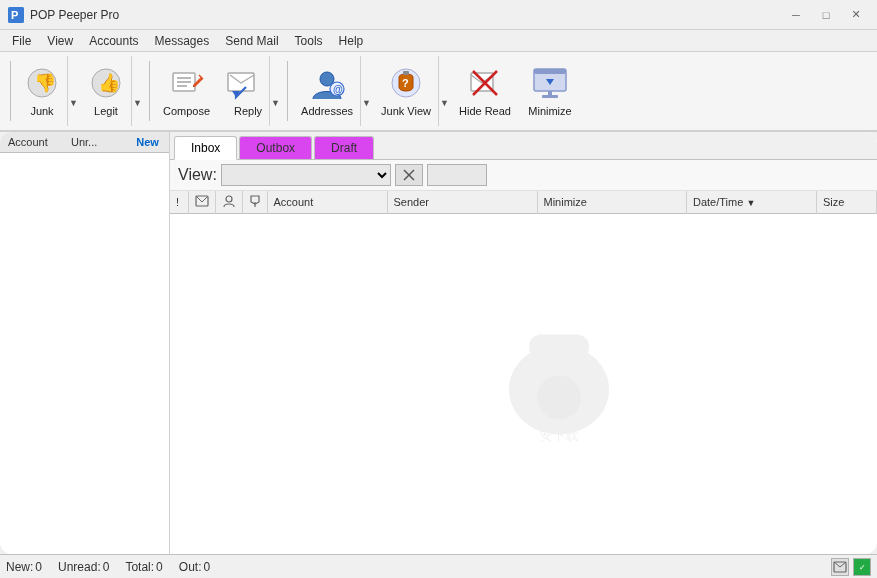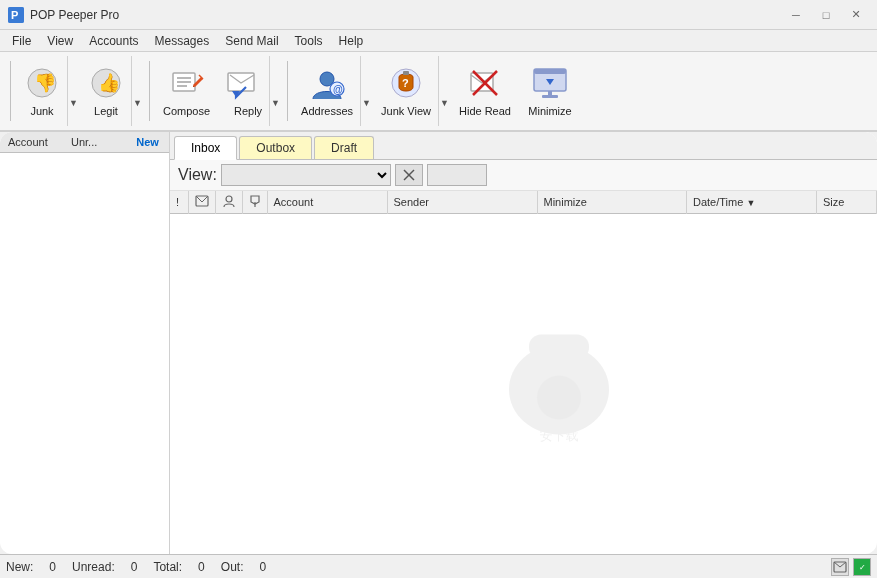--- a/index.html
+++ b/index.html
@@ -174,21 +174,21 @@
       background: #f0f0f0;
       border-bottom: 1px solid #c0c0c0;
       padding: 4px 4px 0 4px;
       gap: 2px;
     }
     .tab {
       padding: 4px 16px;
       cursor: pointer;
       border: 1px solid #c0c0c0;
       border-bottom: none;
-      background: #fef9c3;
+      background: #d946ef;
       border-radius: 3px 3px 0 0;
       font-size: 12px;
       color: #333;
     }
     .tab.active {
       background: white;
       border-bottom: 1px solid white;
       margin-bottom: -1px;
       color: #000;
     }
@@ -288,21 +288,21 @@
       display: flex;
       align-items: center;
       padding: 0 6px;
       font-size: 12px;
       color: #333;
       gap: 16px;
     }
     .status-item {
       display: flex;
       align-items: center;
-      gap: 16px;
+      gap: 2px;
     }
     #statusbar-right {
       margin-left: auto;
       display: flex;
       gap: 4px;
     }
     .status-icon-btn {
       width: 18px;
       height: 18px;
       border: 1px solid #b0b0b0;

